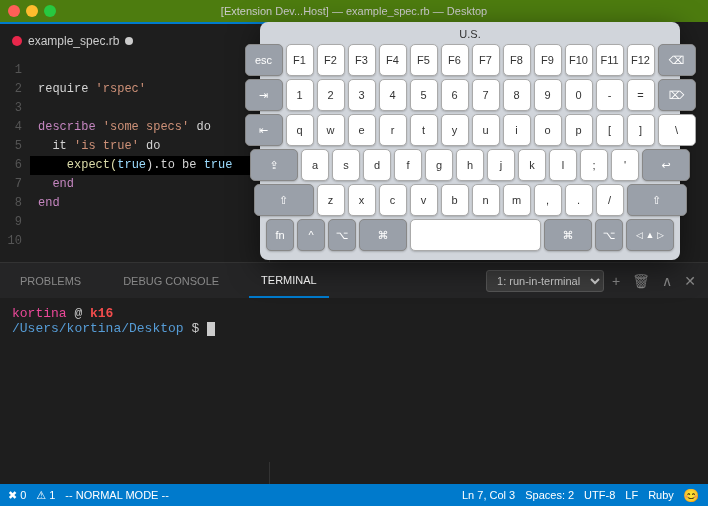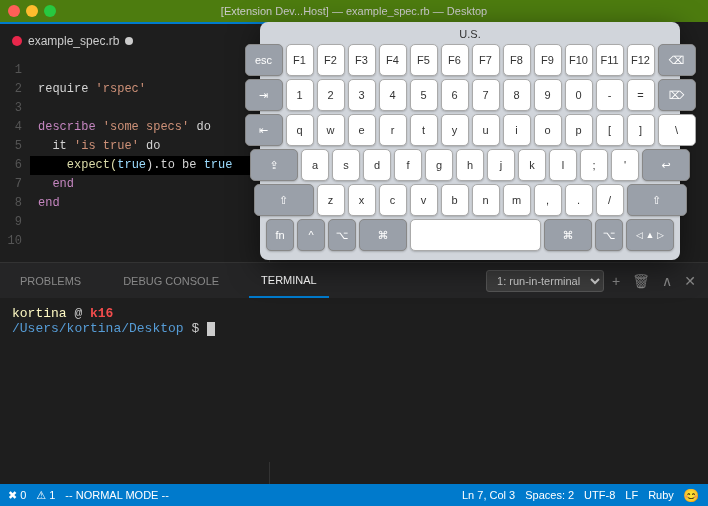--- a/index.html
+++ b/index.html
@@ -175,21 +175,21 @@
       cursor: pointer;
       padding: 2px 4px;
     }
 
     .terminal-content {
       padding: 8px 12px;
       font-family: 'Courier New', monospace;
       font-size: 13px;
       color: #ccc;
     }
-    .term-user { color: #fef9c3; }
+    .term-user { color: #ec4899; }
     .term-at { color: #ccc; }
     .term-host { color: #f14c4c; font-weight: bold; }
     .term-path { color: #569cd6; }
     .term-cursor {
       display: inline-block;
       width: 8px;
       height: 14px;
       background: #ccc;
       vertical-align: middle;
       animation: blink 1s step-end infinite;

